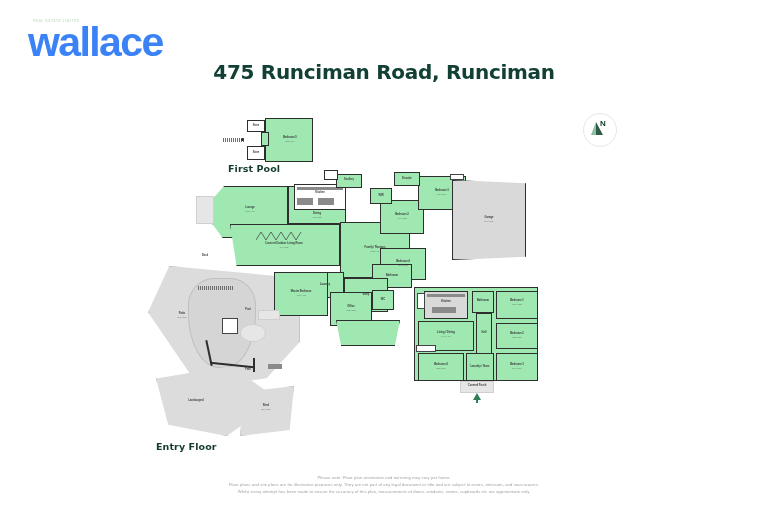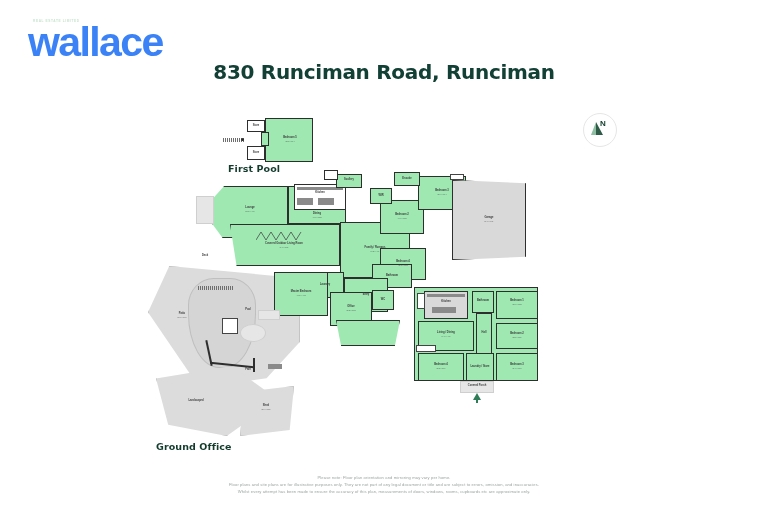--- a/index.html
+++ b/index.html
@@ -99,33 +99,33 @@
 </head>
 <body>
 
 <div class="sheet">
 
   <div id="brand">
     <div class="tagline">REAL ESTATE LIMITED</div>
     <div class="word">wallace</div>
   </div>
 
-  <div id="title">830 Runciman Road, Runciman</div>
+  <div id="title">475 Runciman Road, Runciman</div>
 
   <div id="compass">
     <div class="ring"></div>
     <svg width="34" height="34" viewBox="0 0 34 34" style="position:absolute;left:0;top:0;">
       <polygon points="13,9 13,22 20,22" fill="#2e5c46"></polygon>
       <polygon points="13,9 8,22 13,22" fill="#8fbfa3"></polygon>
     </svg>
     <div class="n">N</div>
   </div>
 
   <div class="floor-caption" id="cap-first">First Pool</div>
-  <div class="floor-caption" id="cap-ground">Ground Office</div>
+  <div class="floor-caption" id="cap-ground">Entry Floor</div>
 
   <div class="plan" id="first-floor">
     <div class="rm" style="left:22px;top:0;width:48px;height:44px;"></div>
     <div class="rm white" style="left:4px;top:2px;width:18px;height:12px;"></div>
     <div class="rm white" style="left:4px;top:28px;width:18px;height:14px;"></div>
     <div class="rm" style="left:18px;top:14px;width:8px;height:14px;"></div>
     <div class="hatch" style="left:-20px;top:20px;width:22px;height:4px;"></div>
     <div class="wall" style="left:-2px;top:20px;width:3px;height:3px;border-radius:50%;"></div>
     <div class="wall" style="left:70px;top:16px;width:1px;height:12px;background:#fff;"></div>
 

